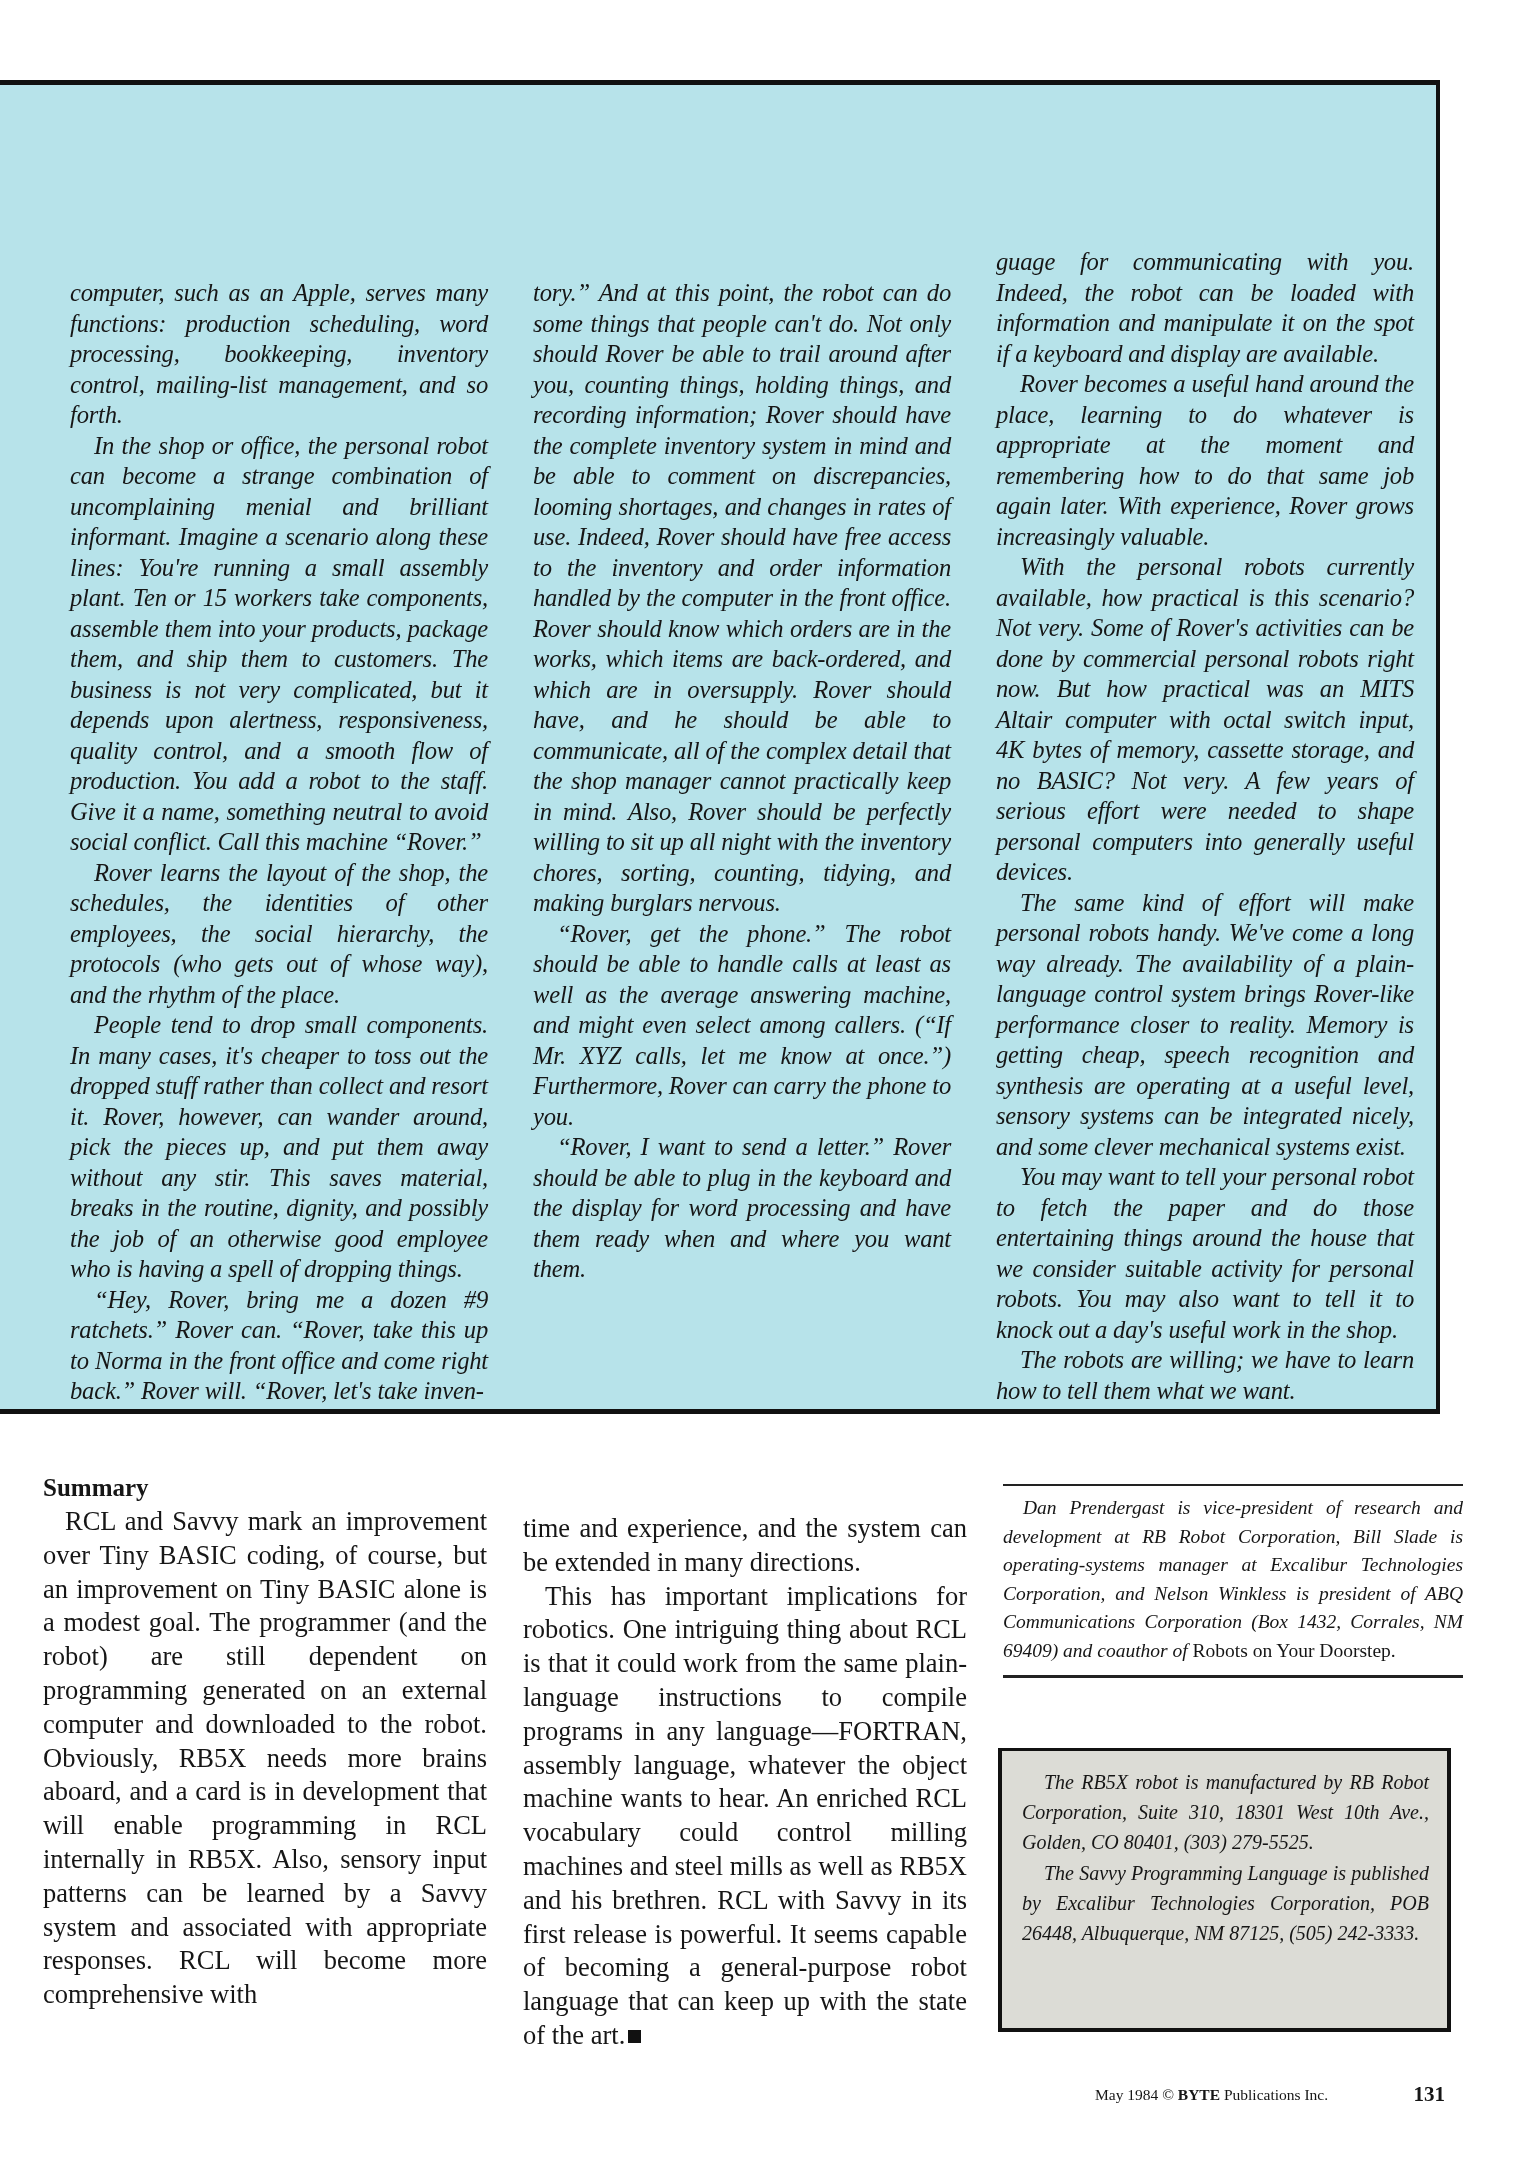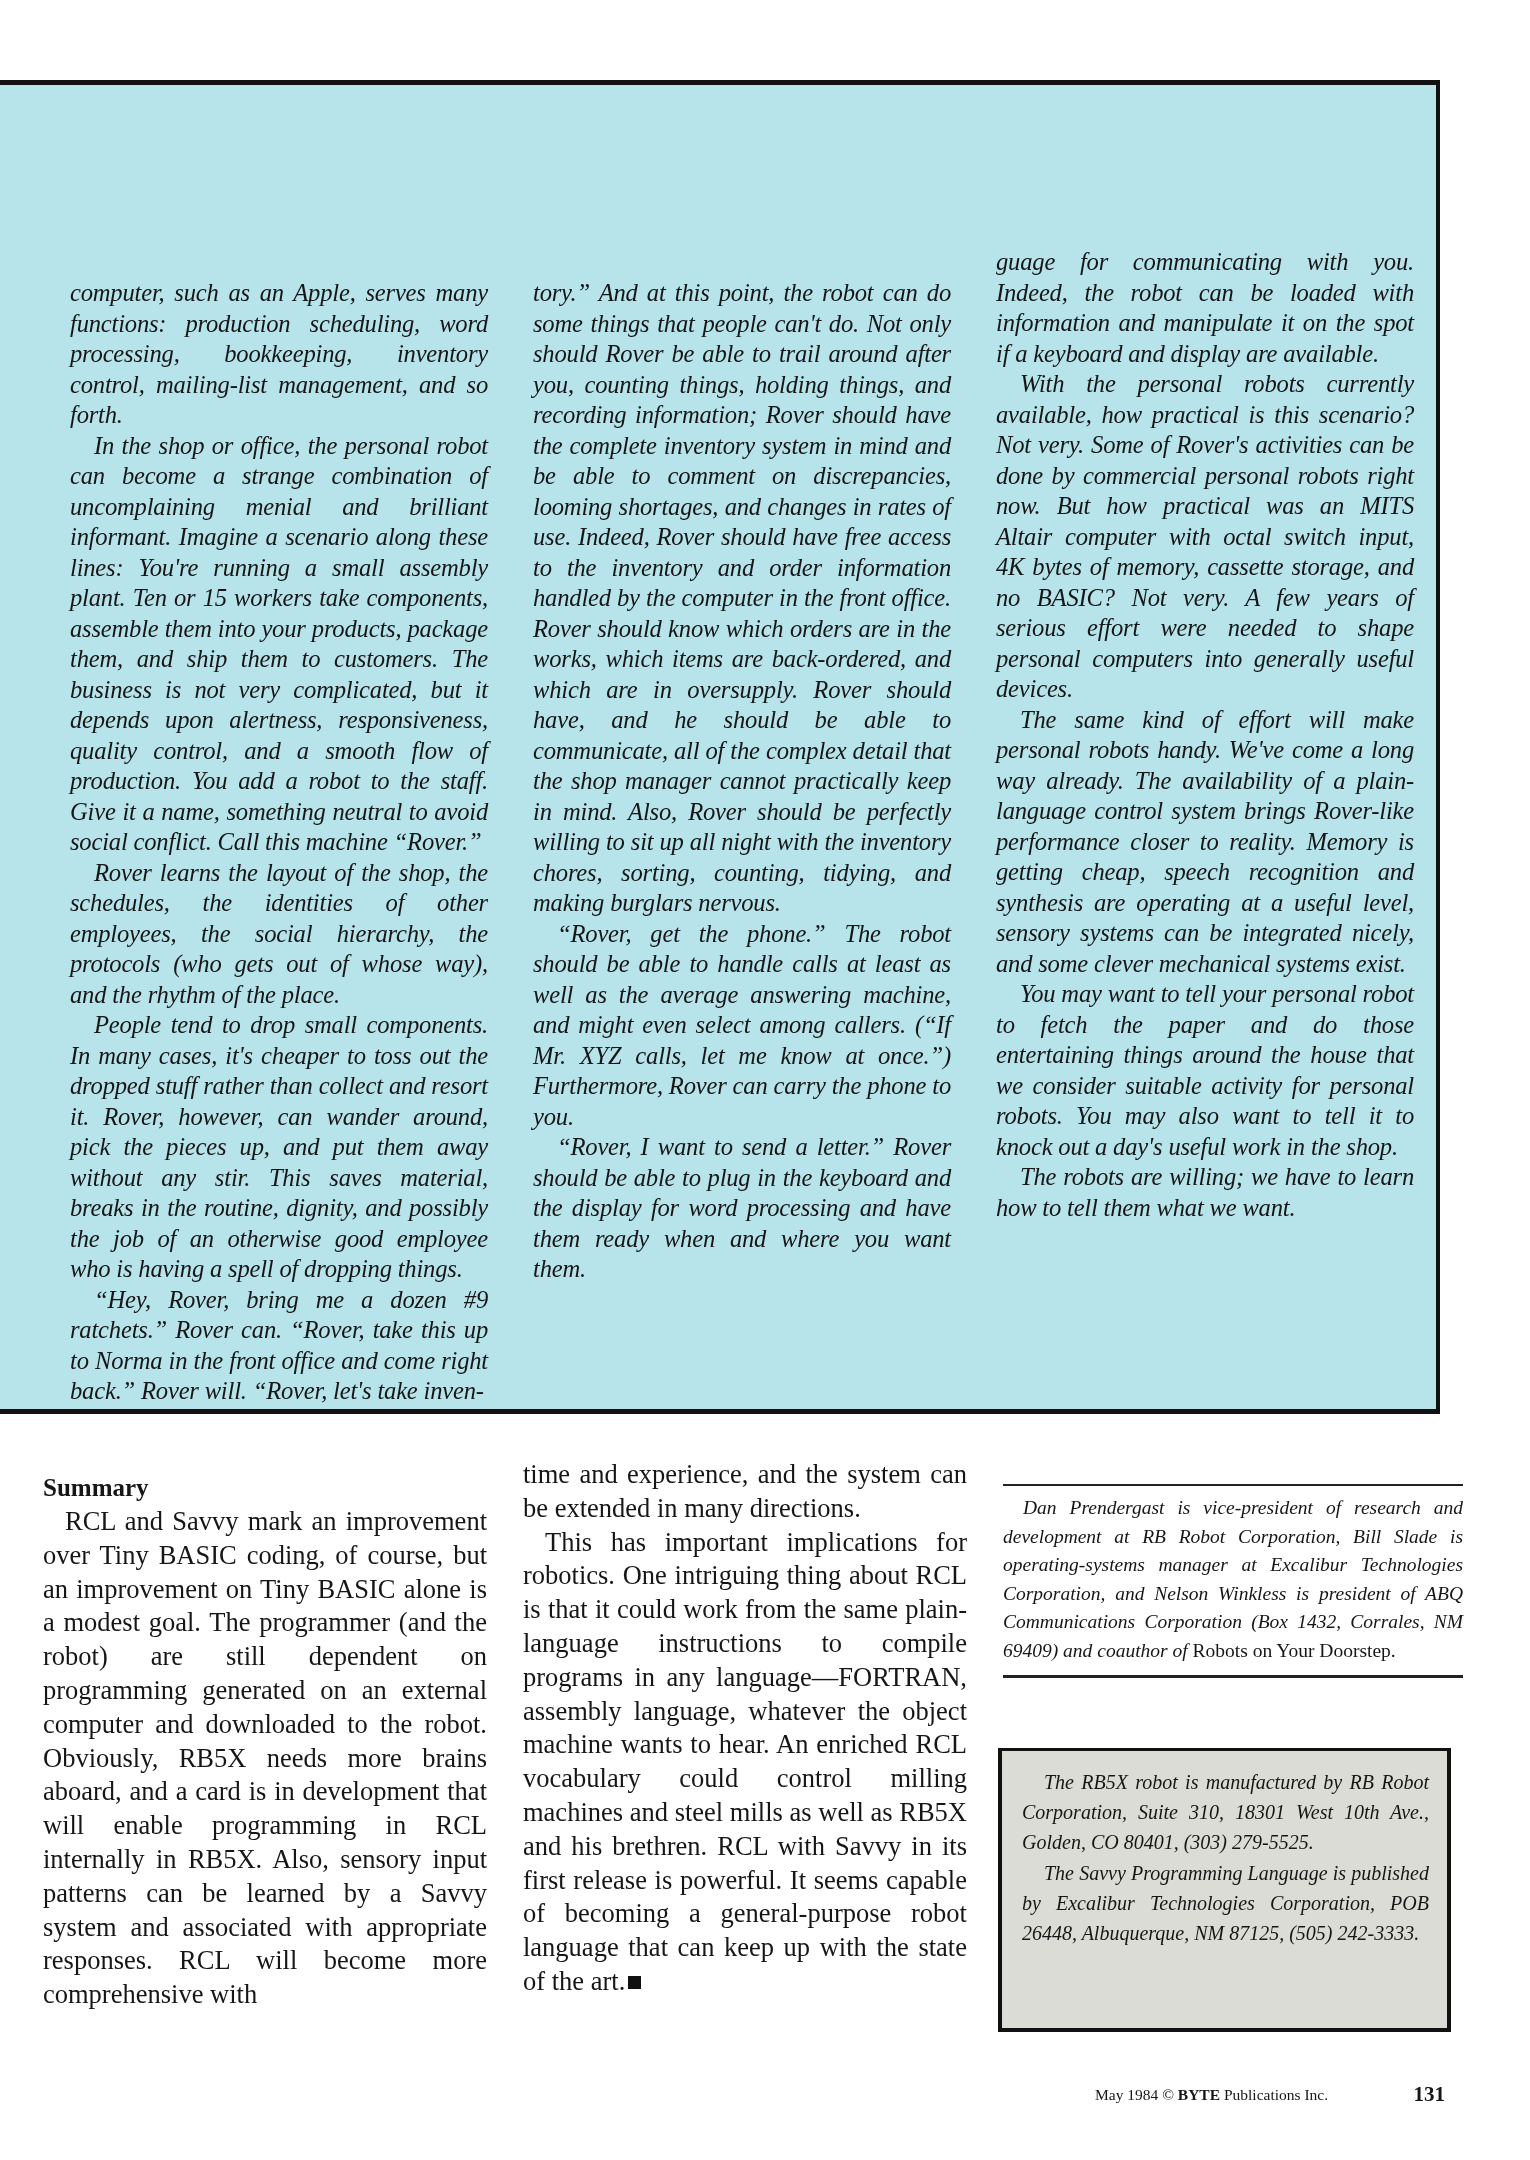--- a/index.html
+++ b/index.html
@@ -25,21 +25,21 @@
   #sb-col-2 { left: 533px; top: 193px; }
   #sb-col-3 { left: 996px; top: 162px; }
 
   .main-col {
     position: absolute; width: 444px;
     font-size: 26.5px; line-height: 33.8px; text-align: justify;
   }
   .main-col p { margin: 0; text-indent: 22px; }
   .main-col p.noindent { text-indent: 0; }
   #main-col-1 { left: 43px; top: 1473px; }
-  #main-col-2 { left: 523px; top: 1458px; }
+  #main-col-2 { left: 523px; top: 1512px; }
   .summary-heading {
     font-weight: bold; font-size: 25px; line-height: 30px; margin: 0 0 2px 0;
   }
   .end-mark {
     display: inline-block; width: 13px; height: 13px; background: #111;
     margin-left: 3px; vertical-align: 1px;
   }
 
   .bio {
     position: absolute; left: 1003px; top: 1484px; width: 460px;
@@ -81,20 +81,21 @@
     <p>People tend to drop small components. In many cases, it's cheaper to toss out the dropped stuff rather than collect and resort it. Rover, however, can wander around, pick the pieces up, and put them away without any stir. This saves material, breaks in the routine, dignity, and possibly the job of an otherwise good employee who is having a spell of dropping things.</p>
     <p>“Hey, Rover, bring me a dozen #9 ratchets.” Rover can. “Rover, take this up to Norma in the front office and come right back.” Rover will. “Rover, let's take inven-</p>
   </div>
   <div class="sb-col" id="sb-col-2">
     <p class="noindent">tory.” And at this point, the robot can do some things that people can't do. Not only should Rover be able to trail around after you, counting things, holding things, and recording information; Rover should have the complete inventory system in mind and be able to comment on discrepancies, looming shortages, and changes in rates of use. Indeed, Rover should have free access to the inventory and order information handled by the computer in the front office. Rover should know which orders are in the works, which items are back-ordered, and which are in oversupply. Rover should have, and he should be able to communicate, all of the complex detail that the shop manager cannot practically keep in mind. Also, Rover should be perfectly willing to sit up all night with the inventory chores, sorting, counting, tidying, and making burglars nervous.</p>
     <p>“Rover, get the phone.” The robot should be able to handle calls at least as well as the average answering machine, and might even select among callers. (“If Mr. XYZ calls, let me know at once.”) Furthermore, Rover can carry the phone to you.</p>
     <p>“Rover, I want to send a letter.” Rover should be able to plug in the keyboard and the display for word processing and have them ready when and where you want them.</p>
   </div>
   <div class="sb-col" id="sb-col-3">
     <p class="noindent">guage for communicating with you. Indeed, the robot can be loaded with information and manipulate it on the spot if a keyboard and display are available.</p>
+    <p>Rover becomes a useful hand around the place, learning to do whatever is appropriate at the moment and remembering how to do that same job again later. With experience, Rover grows increasingly valuable.</p>
     <p>With the personal robots currently available, how practical is this scenario? Not very. Some of Rover's activities can be done by commercial personal robots right now. But how practical was an MITS Altair computer with octal switch input, 4K bytes of memory, cassette storage, and no BASIC? Not very. A few years of serious effort were needed to shape personal computers into generally useful devices.</p>
     <p>The same kind of effort will make personal robots handy. We've come a long way already. The availability of a plain-language control system brings Rover-like performance closer to reality. Memory is getting cheap, speech recognition and synthesis are operating at a useful level, sensory systems can be integrated nicely, and some clever mechanical systems exist.</p>
     <p>You may want to tell your personal robot to fetch the paper and do those entertaining things around the house that we consider suitable activity for personal robots. You may also want to tell it to knock out a day's useful work in the shop.</p>
     <p>The robots are willing; we have to learn how to tell them what we want.</p>
   </div>
 </div>
 
 <div class="main-col" id="main-col-1">
   <h2 class="summary-heading">Summary</h2>
   <p>RCL and Savvy mark an improvement over Tiny BASIC coding, of course, but an improvement on Tiny BASIC alone is a modest goal. The programmer (and the robot) are still dependent on programming generated on an external computer and downloaded to the robot. Obviously, RB5X needs more brains aboard, and a card is in development that will enable programming in RCL internally in RB5X. Also, sensory input patterns can be learned by a Savvy system and associated with appropriate responses. RCL will become more comprehensive with</p>

